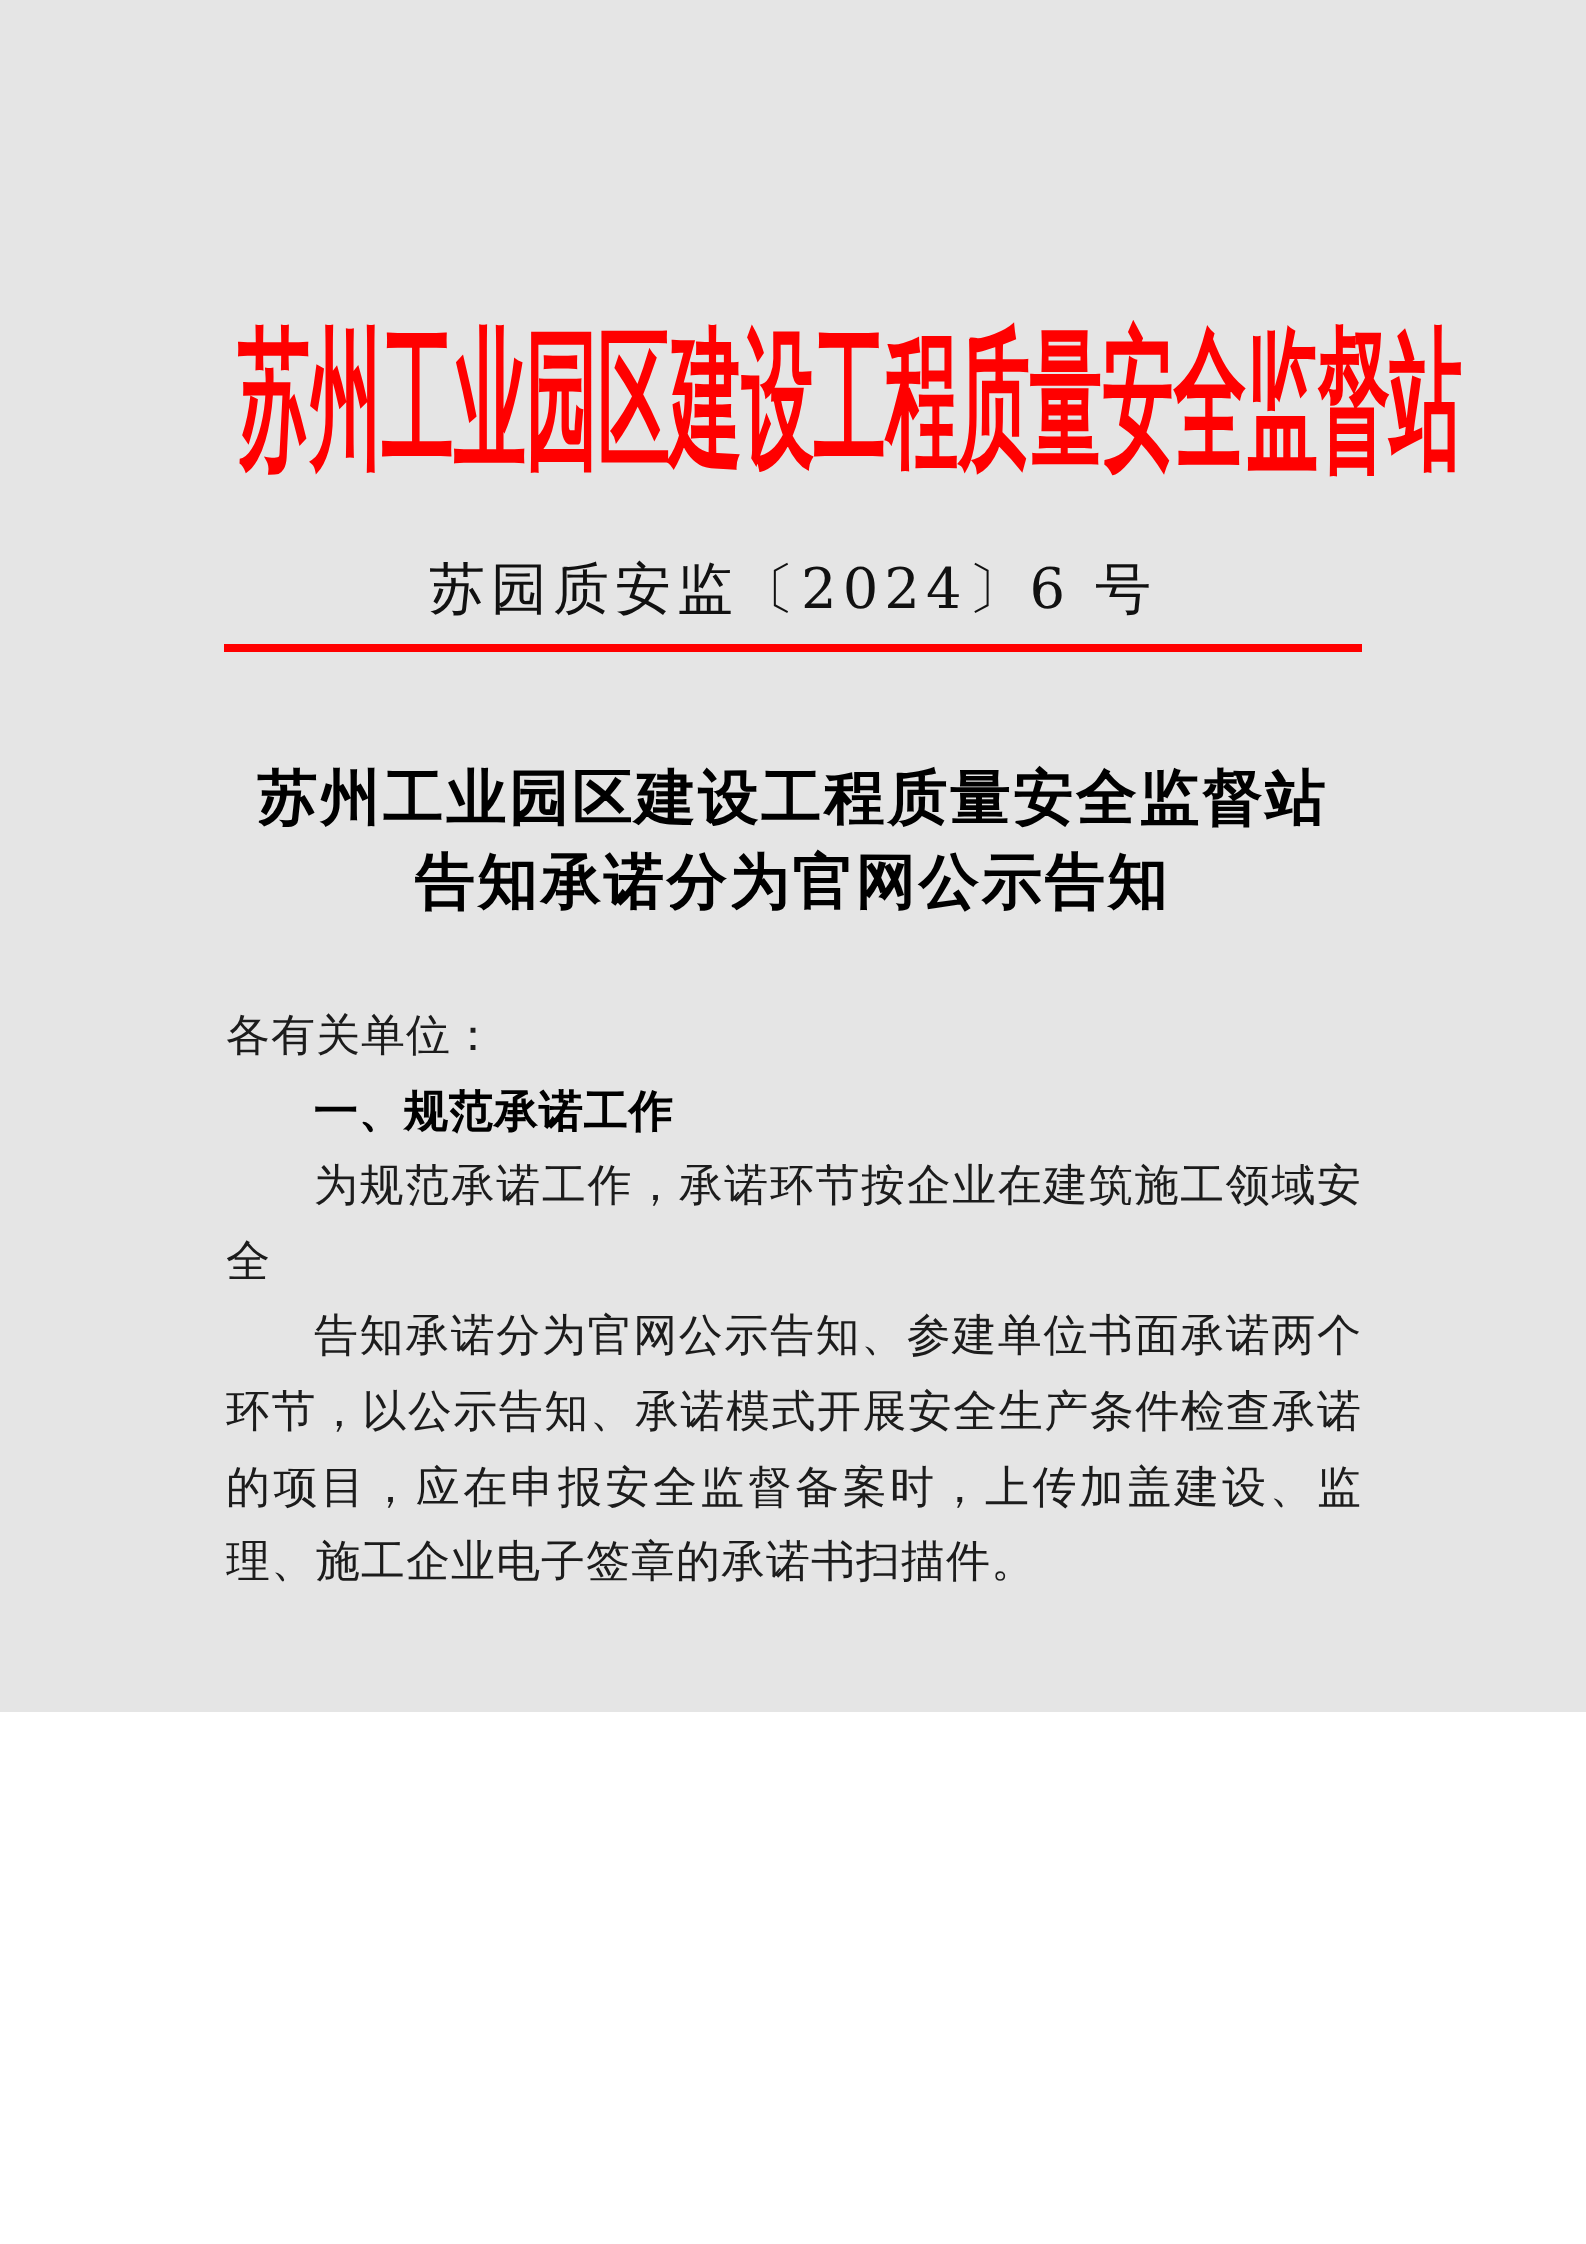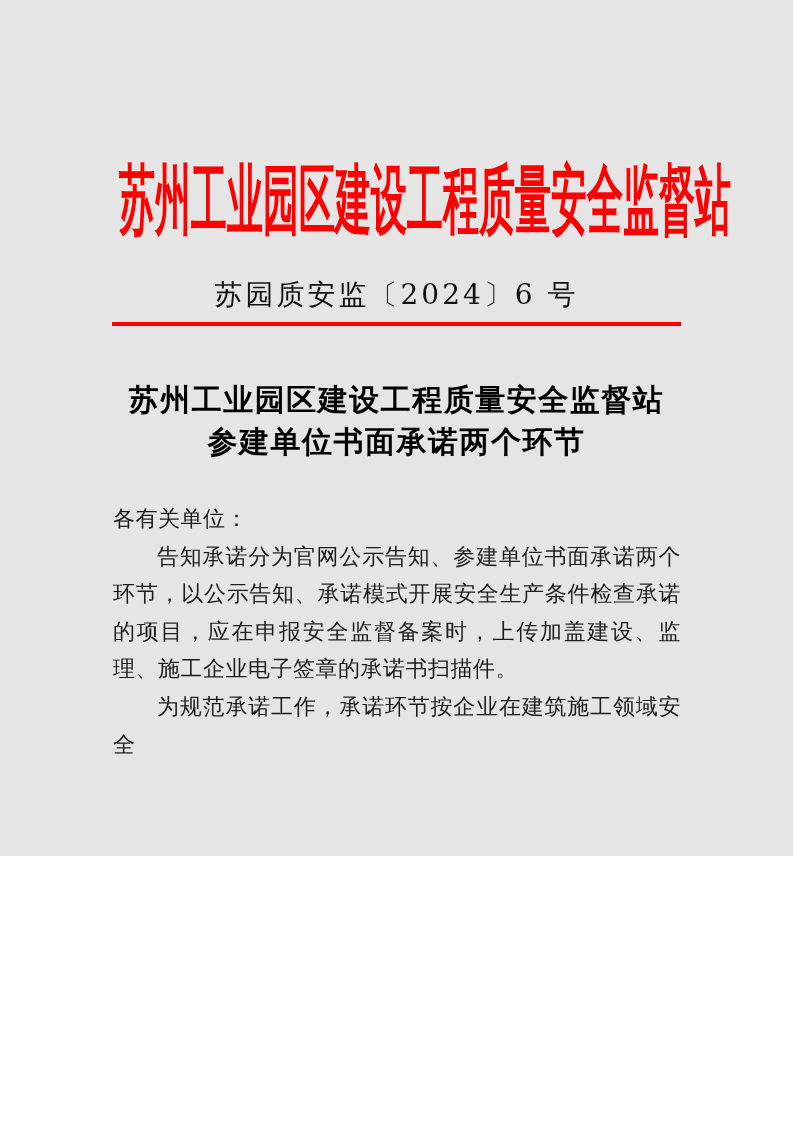--- a/index.html
+++ b/index.html
@@ -114,24 +114,25 @@
   <div class="agency-header">
     <span class="agency-text">苏州工业园区建设工程质量安全监督站</span>
   </div>
 
   <div class="doc-number">苏园质安监〔2024〕6 号</div>
 
   <div class="red-rule"></div>
 
   <h1 class="doc-title">
     <span class="title-line">苏州工业园区建设工程质量安全监督站</span>
-    <span class="title-line">参建单位书面承诺两个环节</span>
+    <span class="title-line">告知承诺分为官网公示告知</span>
   </h1>
 
   <div class="doc-body">
     <p>各有关单位：</p>
+    <p class="indent section-heading">一、规范承诺工作</p>
+    <p class="indent">为规范承诺工作，承诺环节按企业在建筑施工领域安全</p>
     <p class="indent">告知承诺分为官网公示告知、参建单位书面承诺两个环节，以公示告知、承诺模式开展安全生产条件检查承诺的项目，应在申报安全监督备案时，上传加盖建设、监理、施工企业电子签章的承诺书扫描件。</p>
-    <p class="indent">为规范承诺工作，承诺环节按企业在建筑施工领域安全</p>
   </div>
 
   <div class="page-number">—1—</div>
 
 </div>
 
 </body></html>

